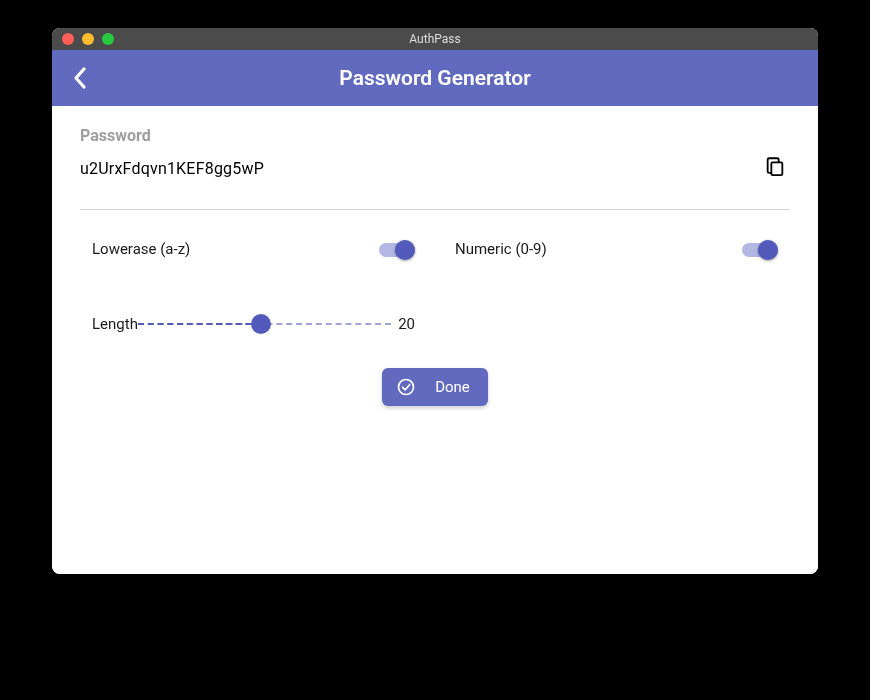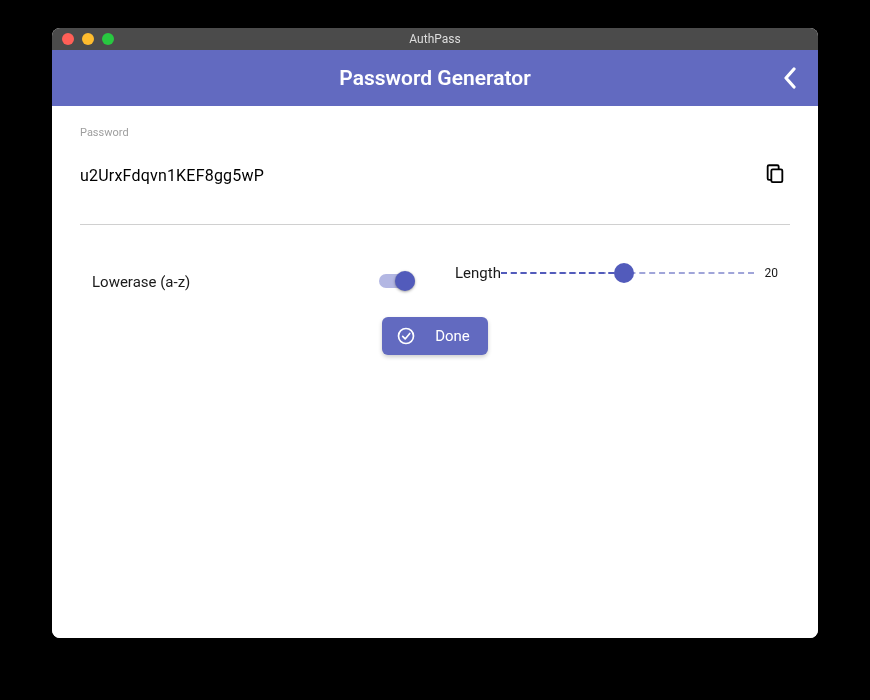--- a/index.html
+++ b/index.html
@@ -9,21 +9,21 @@
     height: 700px;
     background: #000;
     font-family: -apple-system, BlinkMacSystemFont, "Segoe UI", Roboto, Helvetica, Arial, sans-serif;
     overflow: hidden;
   }
   .window {
     position: absolute;
     left: 52px;
     top: 28px;
     width: 766px;
-    height: 610px;
+    height: 546px;
     background: #fff;
     border-radius: 8px;
     box-shadow: 0 22px 40px rgba(0,0,0,0.55);
     overflow: hidden;
     display: flex;
     flex-direction: column;
   }
   .titlebar {
     height: 22px;
     background: #4b4b4b;
@@ -45,21 +45,20 @@
     color: #ddd;
     pointer-events: none;
   }
   .appbar {
     height: 56px;
     background: #626ac0;
     display: flex;
     align-items: center;
     position: relative;
     color: #fff;
-    justify-content: flex-end;
   }
   .back-btn {
     width: 56px;
     height: 56px;
     display: flex;
     align-items: center;
     justify-content: center;
     cursor: pointer;
   }
   .appbar-title {
@@ -69,51 +68,52 @@
     font-size: 21px;
     font-weight: 600;
     pointer-events: none;
   }
   .content {
     flex: 1;
     padding: 20px 28px 0 28px;
     background: #fff;
   }
   .field-label {
-    font-size: 11px;
+    font-size: 16px;
     color: #9e9e9e;
-    margin-bottom: 19px;
+    margin-bottom: 6px;
+    font-weight: bold;
   }
   .password-row {
     display: flex;
     align-items: center;
     justify-content: space-between;
     border-bottom: 1px solid #d0d0d0;
-    padding-bottom: 32px;
+    padding-bottom: 24px;
     margin-bottom: 20px;
   }
   .password-value {
     font-size: 16px;
     color: #000;
     letter-spacing: 0.2px;
   }
   .copy-btn {
     cursor: pointer;
     padding: 4px;
   }
   .options-grid {
     display: grid;
     grid-template-columns: 1fr 1fr;
     column-gap: 40px;
     row-gap: 30px;
     padding: 10px 12px 0 12px;
   }
   .option-row {
     display: flex;
-    align-items: flex-end;
+    align-items: flex-start;
     justify-content: space-between;
     height: 36px;
   }
   .option-label {
     font-size: 15px;
     color: #1a1a1a;
   }
   
   .switch {
     position: relative;
@@ -171,21 +171,21 @@
     top: 0;
     width: 20px;
     height: 20px;
     border-radius: 50%;
     background: #525bbb;
     transform: translateX(-10px);
   }
   .slider-value {
     width: 24px;
     text-align: right;
-    font-size: 12px;
+    font-size: 15px;
     color: #1a1a1a;
   }
   .done-wrap {
     display: flex;
     justify-content: center;
     margin-top: 26px;
   }
   .done-btn {
     background: #626ac0;
     color: #fff;
@@ -241,20 +241,27 @@
 
       <div class="option-row">
         <span class="option-label">Lowerase (a-z)</span>
         <div class="switch on">
           <div class="track"></div>
             <div class="thumb"></div>
         </div>
       </div>
 
 
+      <div class="option-row">
+        <span class="option-label">Numeric (0-9)</span>
+        <div class="switch on">
+          <div class="track"></div>
+            <div class="thumb"></div>
+        </div>
+      </div>
 
 
 
       <div class="slider-row">
         <span class="option-label">Length</span>
         <div class="slider-track" id="length-slider">
           <div class="slider-rail"></div>
           <div class="slider-fill" id="slider-fill" style="width: 48.7179%;"></div>
           <div class="slider-thumb" id="slider-thumb" style="left: 48.7179%;"></div>
         </div>

